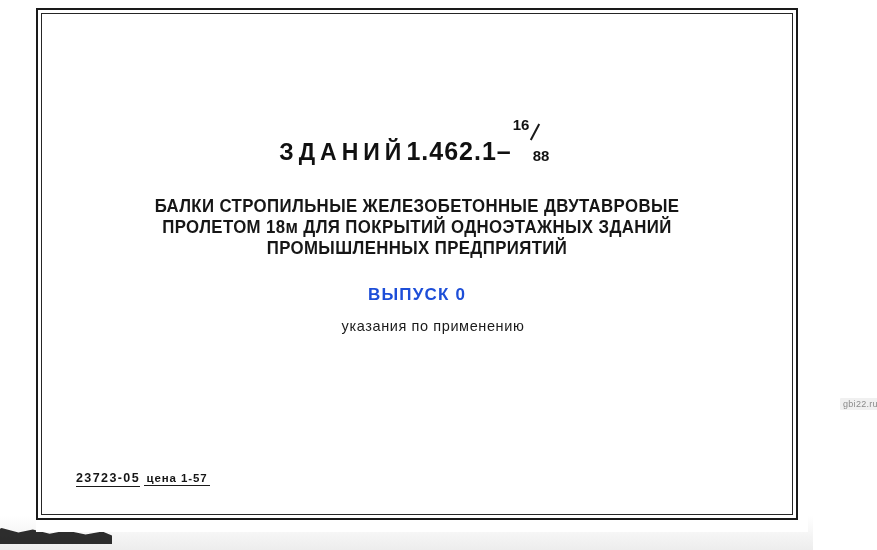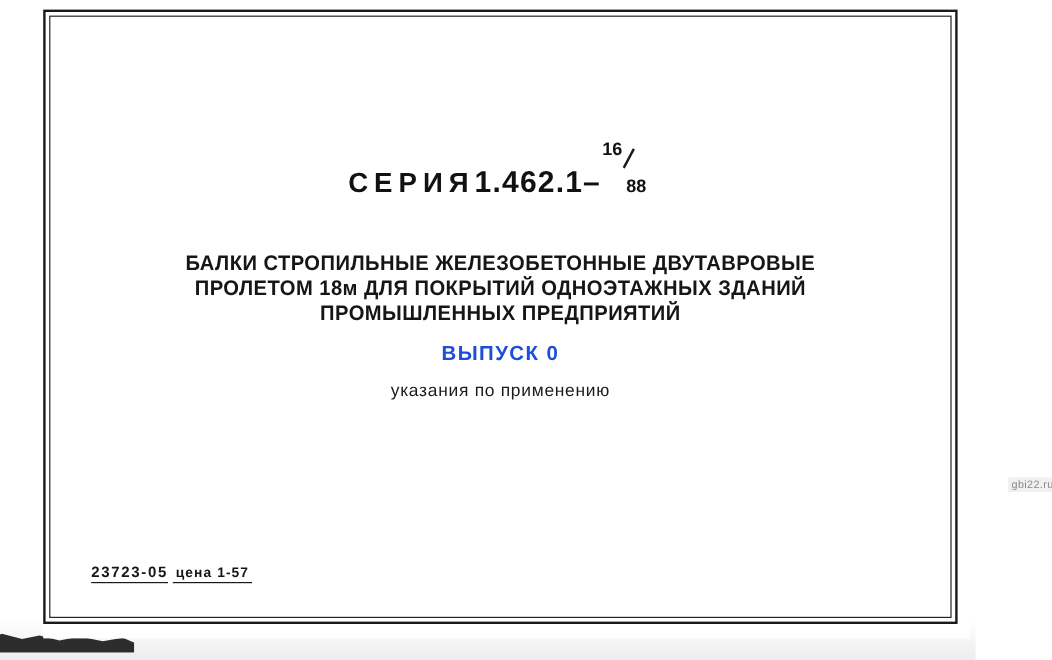--- a/index.html
+++ b/index.html
@@ -139,21 +139,20 @@
     font-weight: 700;
   }
 
   
   .title-block {
     position: absolute;
     left: 0;
     top: 188px;
     width: 762px;
     text-align: center;
-    margin-top: 13px;
   }
   .title-block .tline {
     font-size: 17.5px;
     font-weight: 700;
     letter-spacing: 0.4px;
     line-height: 21px;
     color: #161616;
     white-space: nowrap;
     transform: scaleX(0.96);
   }
@@ -167,21 +166,21 @@
     text-align: center;
     font-size: 17px;
     font-weight: 600;
     letter-spacing: 1.2px;
     color: #1d4ed8;
   }
 
   
   .subtitle {
     position: absolute;
-    left: 0;
+    left: 16px;
     top: 310px;
     width: 762px;
     text-align: center;
     font-size: 14.5px;
     font-weight: 500;
     letter-spacing: 0.6px;
     color: #1a1a1a;
   }
 
   
@@ -230,21 +229,21 @@
 <div class="scan-shadow-bottom"></div>
 <div class="scan-corner"></div>
 
 <div class="page">
   <div class="page-border"></div>
 
   <div class="content">
 
 
     <div class="series-line">
-      <span class="series-word">СЕРИЯ</span><span class="series-num">1.462.1–</span><span class="frac">
+      <span class="series-word">ЗДАНИЙ</span><span class="series-num">1.462.1–</span><span class="frac">
         <span class="num">16</span>
         <span class="bar"></span>
         <span class="den">88</span>
       </span>
     </div>
 
     <div class="title-block">
       <div class="tline">БАЛКИ СТРОПИЛЬНЫЕ ЖЕЛЕЗОБЕТОННЫЕ ДВУТАВРОВЫЕ</div>
       <div class="tline">ПРОЛЕТОМ 18м ДЛЯ ПОКРЫТИЙ ОДНОЭТАЖНЫХ ЗДАНИЙ</div>
       <div class="tline">ПРОМЫШЛЕННЫХ ПРЕДПРИЯТИЙ</div>

